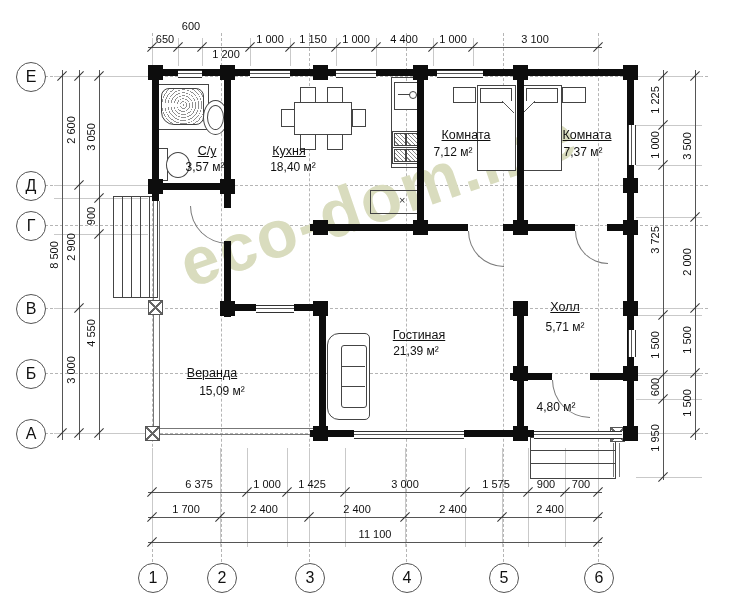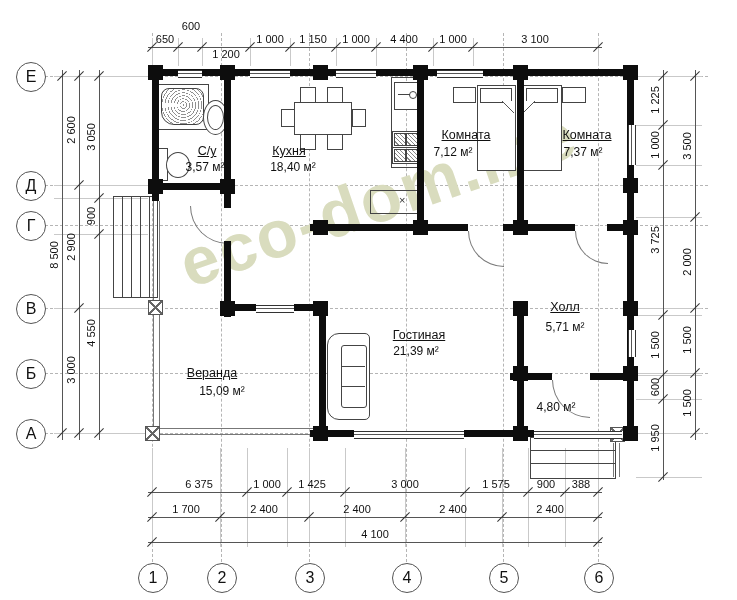--- a/index.html
+++ b/index.html
@@ -148,37 +148,37 @@
       <div class="tick" style="left: 465px; top: 492px;"></div>
       <div class="tick" style="left: 528px; top: 492px;"></div>
       <div class="tick" style="left: 565px; top: 492px;"></div>
       <div class="tick" style="left: 598px; top: 492px;"></div>
       <div class="dimlab" style="left: 199px; top: 478px;">6 375</div>
       <div class="dimlab" style="left: 267px; top: 478px;">1 000</div>
       <div class="dimlab" style="left: 312px; top: 478px;">1 425</div>
       <div class="dimlab" style="left: 405px; top: 478px;">3 000</div>
       <div class="dimlab" style="left: 496px; top: 478px;">1 575</div>
       <div class="dimlab" style="left: 546px; top: 478px;">900</div>
-      <div class="dimlab" style="left: 581px; top: 478px;">388</div>
+      <div class="dimlab" style="left: 581px; top: 478px;">700</div>
       <div class="chain-h" style="left: 148px; top: 517px; width: 454px;"></div>
       <div class="tick" style="left: 152px; top: 517px;"></div>
       <div class="tick" style="left: 220px; top: 517px;"></div>
       <div class="tick" style="left: 309px; top: 517px;"></div>
       <div class="tick" style="left: 405px; top: 517px;"></div>
       <div class="tick" style="left: 502px; top: 517px;"></div>
       <div class="tick" style="left: 598px; top: 517px;"></div>
       <div class="dimlab" style="left: 186px; top: 503px;">1 700</div>
       <div class="dimlab" style="left: 264px; top: 503px;">2 400</div>
       <div class="dimlab" style="left: 357px; top: 503px;">2 400</div>
       <div class="dimlab" style="left: 453px; top: 503px;">2 400</div>
       <div class="dimlab" style="left: 550px; top: 503px;">2 400</div>
       <div class="chain-h" style="left: 148px; top: 542px; width: 454px;"></div>
       <div class="tick" style="left: 152px; top: 542px;"></div>
       <div class="tick" style="left: 598px; top: 542px;"></div>
-      <div class="dimlab" style="left: 375px; top: 528px;">4 100</div>
+      <div class="dimlab" style="left: 375px; top: 528px;">11 100</div>
       <div class="chain-v" style="left: 62px; top: 70px; height: 370px;"></div>
       <div class="tick" style="left: 62px; top: 76px;"></div>
       <div class="tick" style="left: 62px; top: 433px;"></div>
       <div class="dimlabv" style="left: 54px; top: 255px;">8 500</div>
       <div class="chain-v" style="left: 79px; top: 70px; height: 370px;"></div>
       <div class="tick" style="left: 79px; top: 76px;"></div>
       <div class="tick" style="left: 79px; top: 185px;"></div>
       <div class="tick" style="left: 79px; top: 308px;"></div>
       <div class="tick" style="left: 79px; top: 433px;"></div>
       <div class="dimlabv" style="left: 71px; top: 130px;">2 600</div>

